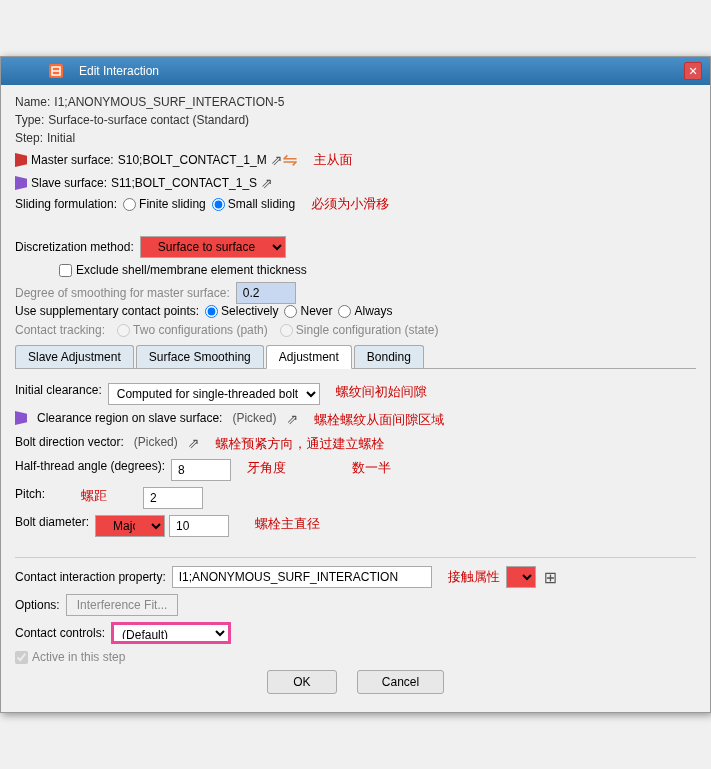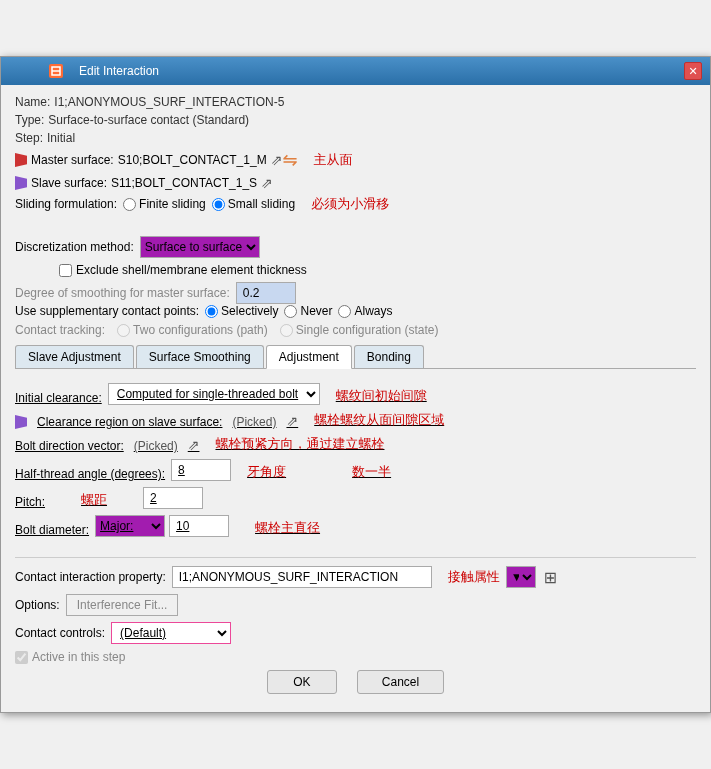--- a/index.html
+++ b/index.html
@@ -113,22 +113,22 @@
       gap: 3px;
     }
     .discretization-row {
       display: flex;
       align-items: center;
       margin-bottom: 5px;
       gap: 6px;
     }
     .select-box {
       border: 1px solid #aaa;
-      background: #a21caf;
-      padding: 2px 0;
+      background: #ef4444;
+      padding: 2px 13px;
       font-size: 12px;
       height: 22px;
     }
     .checkbox-row {
       display: flex;
       align-items: center;
       margin-bottom: 5px;
       margin-left: 20px;
       gap: 4px;
       padding-left: 24px;
@@ -181,24 +181,23 @@
       border-bottom: 1px solid white;
       margin-bottom: -1px;
       z-index: 1;
       position: relative;
     }
     .tab-content {
       padding: 6px 0;
     }
     .field-row {
       display: flex;
-      align-items: flex-end;
+      align-items: flex-start;
       margin-bottom: 6px;
       gap: 6px;
-      text-decoration: underline;
     }
     .picked-text {
       color: #555;
     }
     .clearance-select {
       border: 1px solid #aaa;
       background: white;
       padding: 2px 4px;
       font-size: 12px;
       height: 22px;
@@ -257,21 +256,21 @@
       cursor: pointer;
       color: #888;
     }
     .controls-row {
       display: flex;
       align-items: center;
       margin-bottom: 6px;
       gap: 6px;
     }
     .controls-select {
-      border: 1px solid #ec4899;
+      border: 3px solid #ec4899;
       background: white;
       padding: 2px 4px;
       font-size: 12px;
       height: 22px;
       width: 120px;
       text-decoration: underline;
     }
     .active-step-row {
       display: flex;
       align-items: center;

